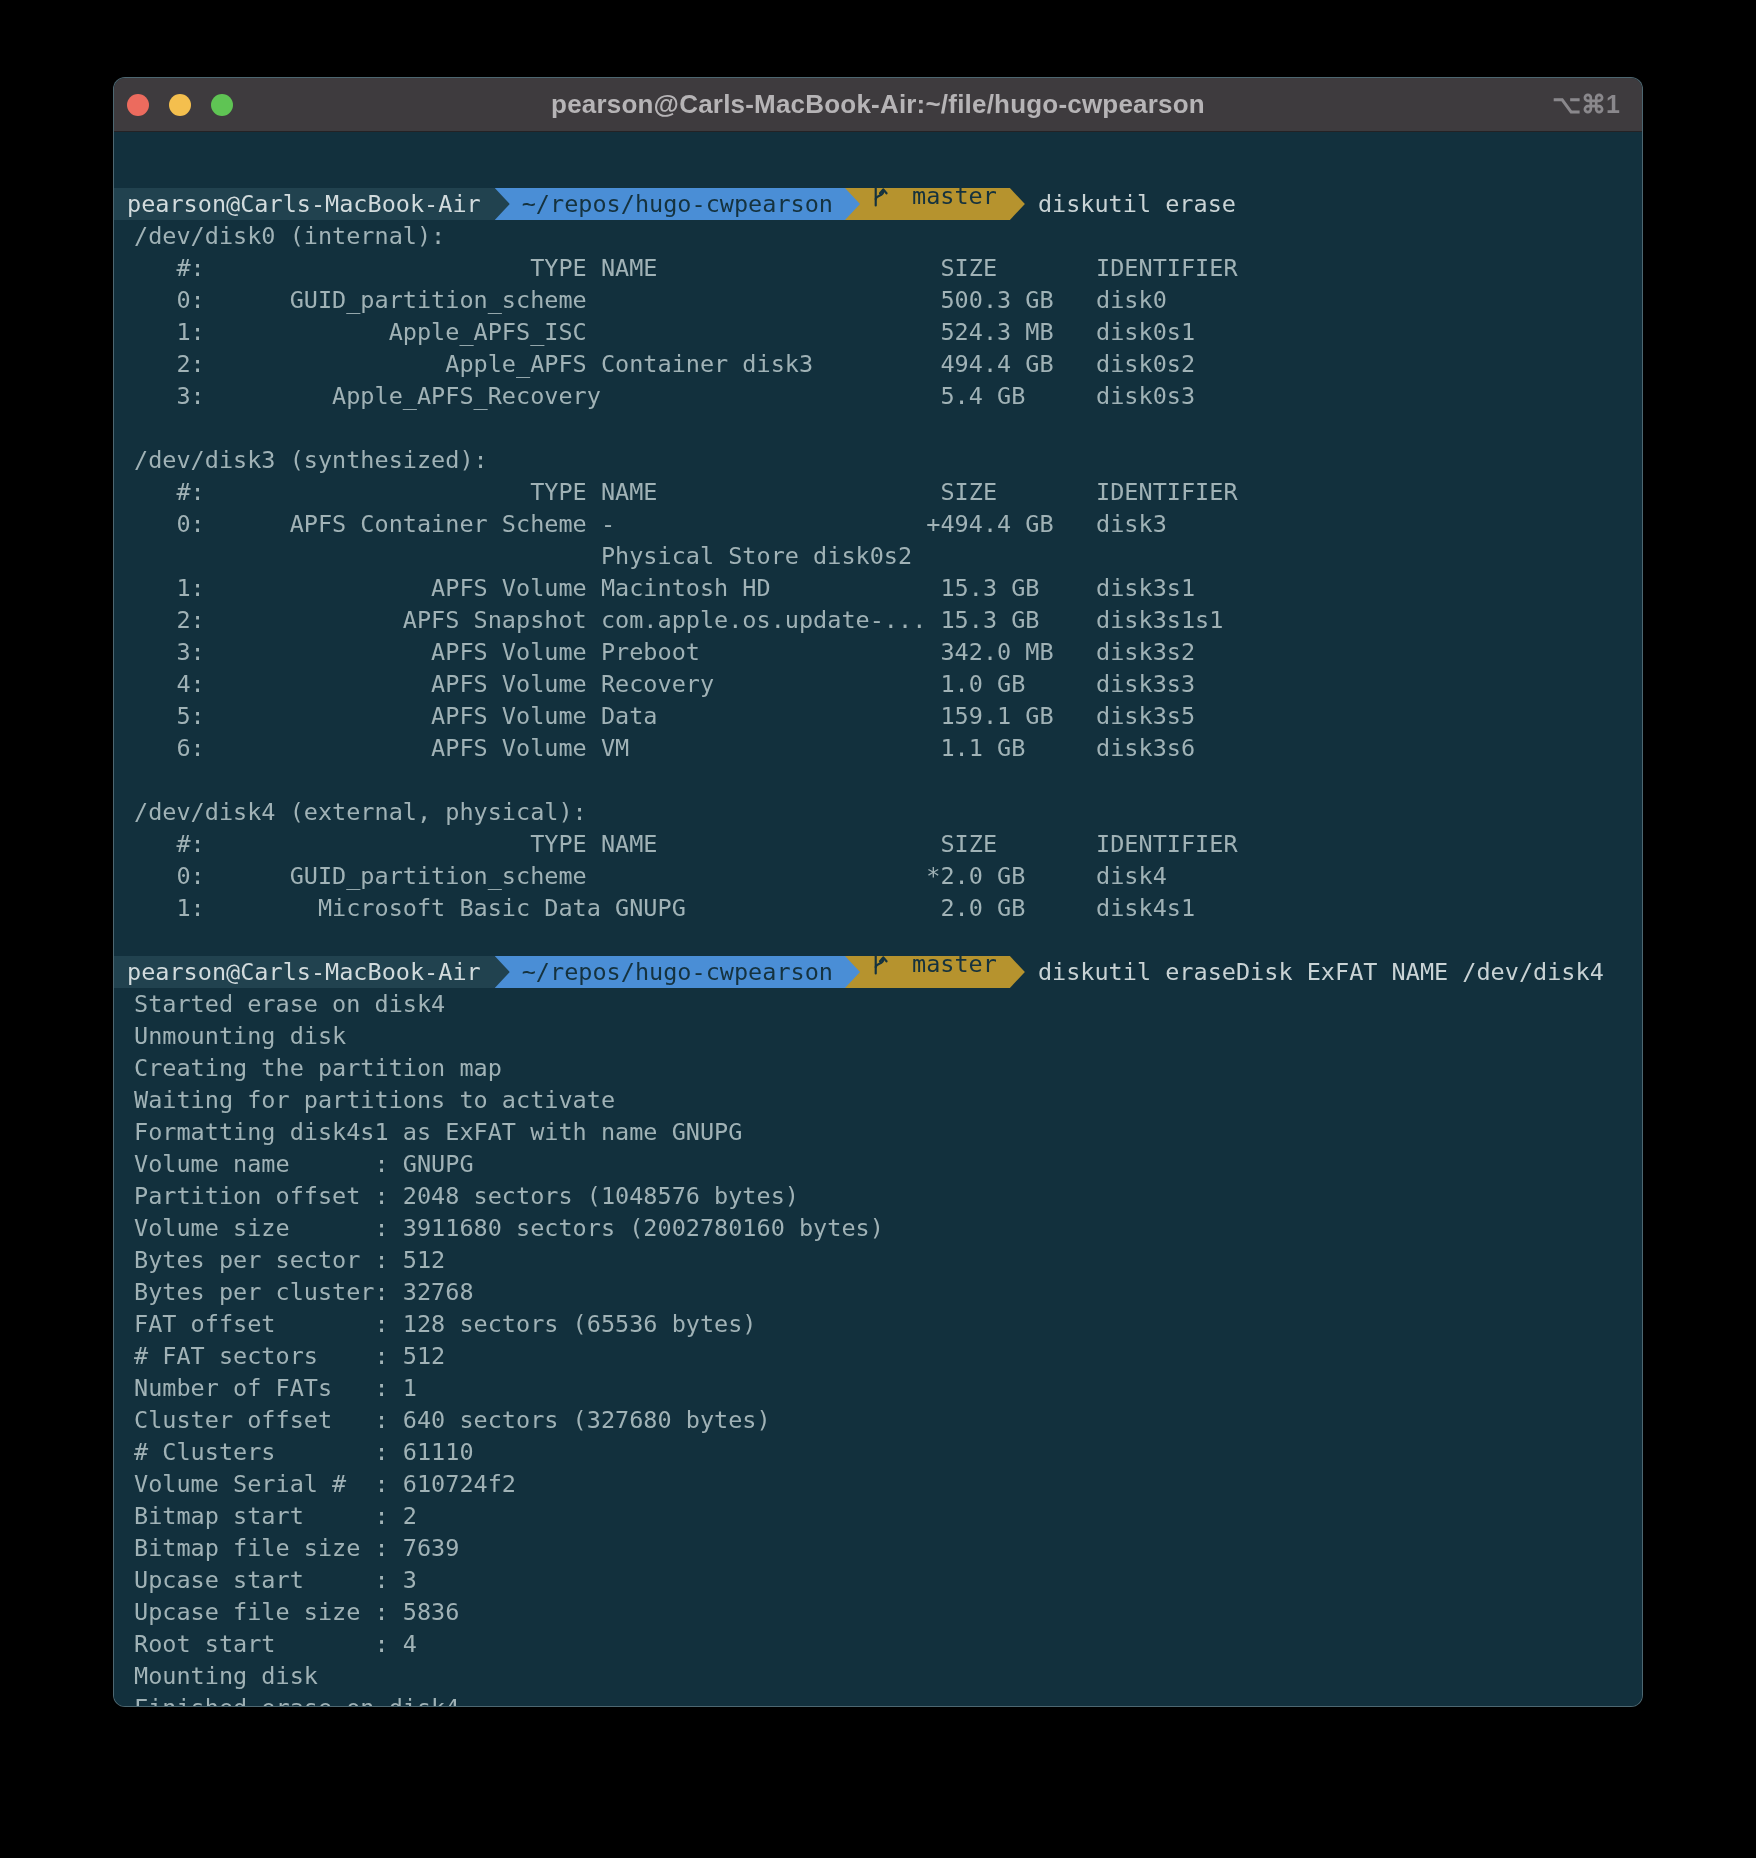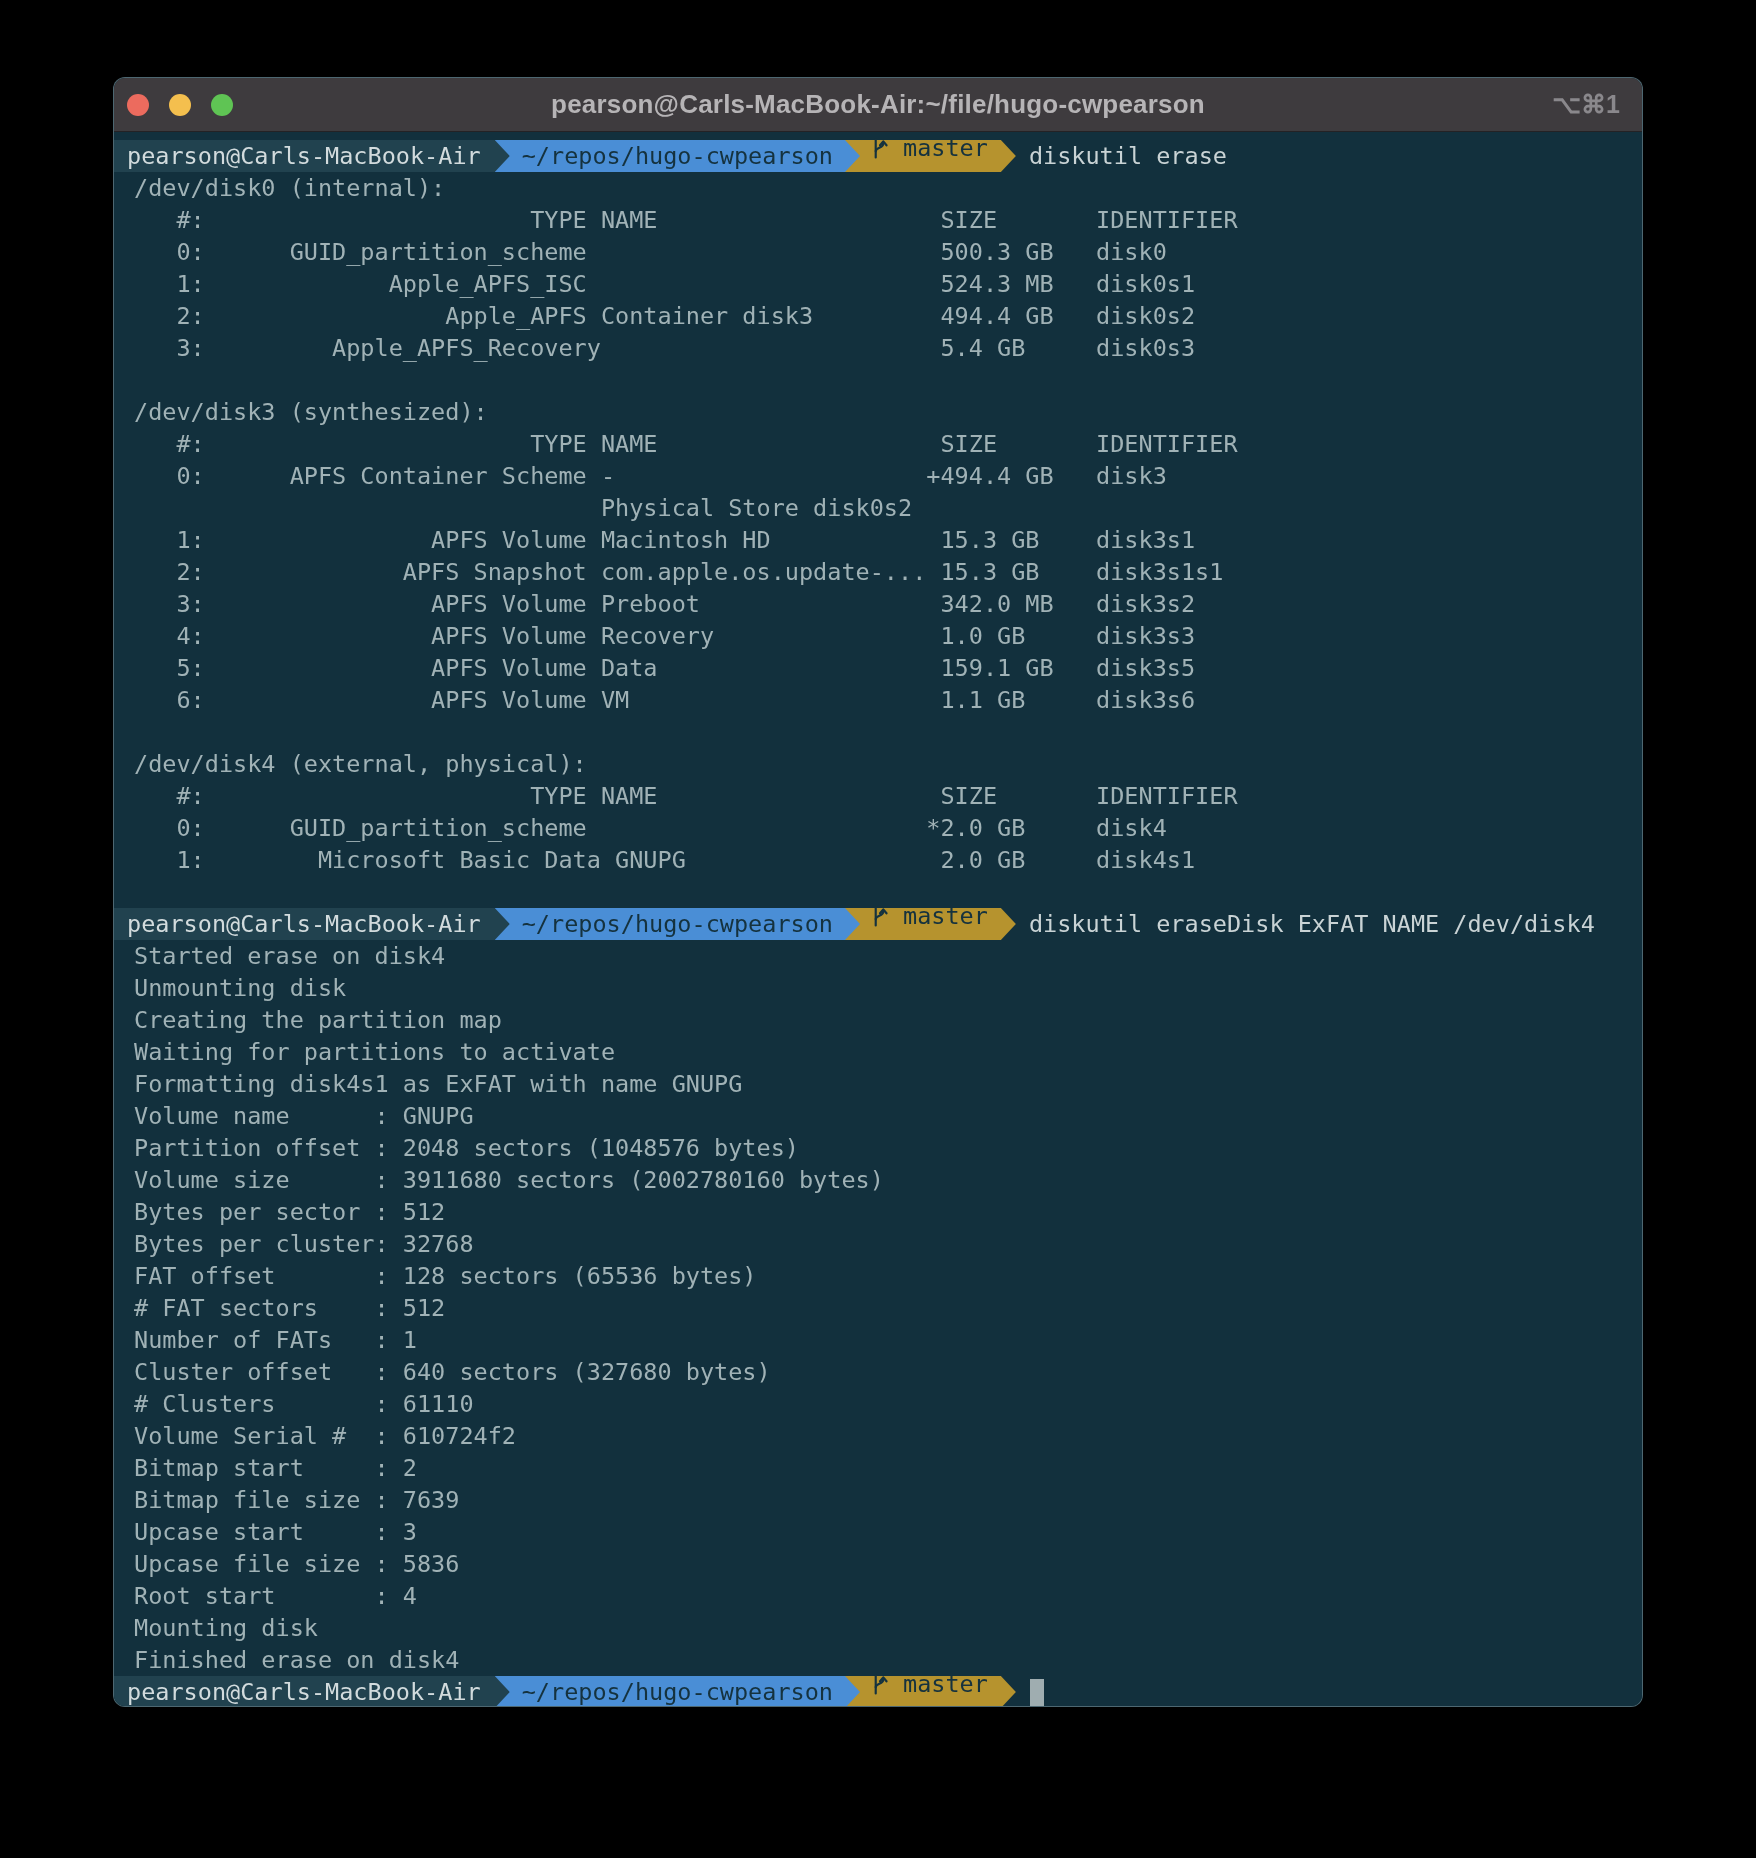--- a/index.html
+++ b/index.html
@@ -38,34 +38,34 @@
   .light.yellow{background:#f4bf4e;}
   .light.green{background:#5fc454;}
   .title{font-size:26px;font-weight:bold;color:var(--title-text);letter-spacing:.2px;}
   .shortcut{position:absolute;right:22px;top:0;height:100%;display:flex;align-items:center;
     font-size:25px;font-weight:bold;color:var(--shortcut-text);}
 
   .terminal{
     height:1576px;box-sizing:border-box;padding-top:8px;
     background:var(--term-bg);
     font-family:"DejaVu Sans Mono",monospace;
-    font-size:23.5px;line-height:32px;
+    font-size:23.5px;line-height:32px;margin-top:48px;
   }
   pre.block{
     margin:0;padding:0 0 0 20px;white-space:pre;
     font-family:inherit;font-size:inherit;line-height:32px;
     color:var(--out-text);
   }
   pre.block.gap-after{margin-bottom:32px;}
 
   .prompt-row{display:flex;align-items:stretch;height:32px;}
   .seg{display:flex;align-items:center;flex:none;}
   .seg-host{background:var(--host-bg);color:var(--host-text);padding:0 14px 0 13px;}
   .seg-dir{background:var(--dir-bg);color:var(--seg-text);padding:2px 12px;}
-  .seg-git{background:var(--git-bg);color:var(--seg-text);padding:0 13px 16px 11px;gap:15px;}
+  .seg-git{background:var(--git-bg);color:var(--seg-text);padding:0 13px 16px 11px;gap:24px;}
   .sep{width:15px;flex:none;position:relative;}
   .sep i{position:absolute;top:0;left:0;width:100%;height:100%;display:block;
     clip-path:polygon(0 0,100% 50%,0 100%);}
   .sep-host-dir{background:var(--dir-bg);}  .sep-host-dir i{background:var(--host-bg);}
   .sep-dir-git{background:var(--git-bg);}   .sep-dir-git i{background:var(--dir-bg);}
   .sep-git-end{background:transparent;}     .sep-git-end i{background:var(--git-bg);}
   .cmd{margin-left:13px;color:var(--cmd-text);align-self:center;white-space:pre;}
   .branch-svg{display:block;}
   .cursor{width:14px;height:27px;background:var(--cursor);margin-left:14px;align-self:center;flex:none;}
 </style>

